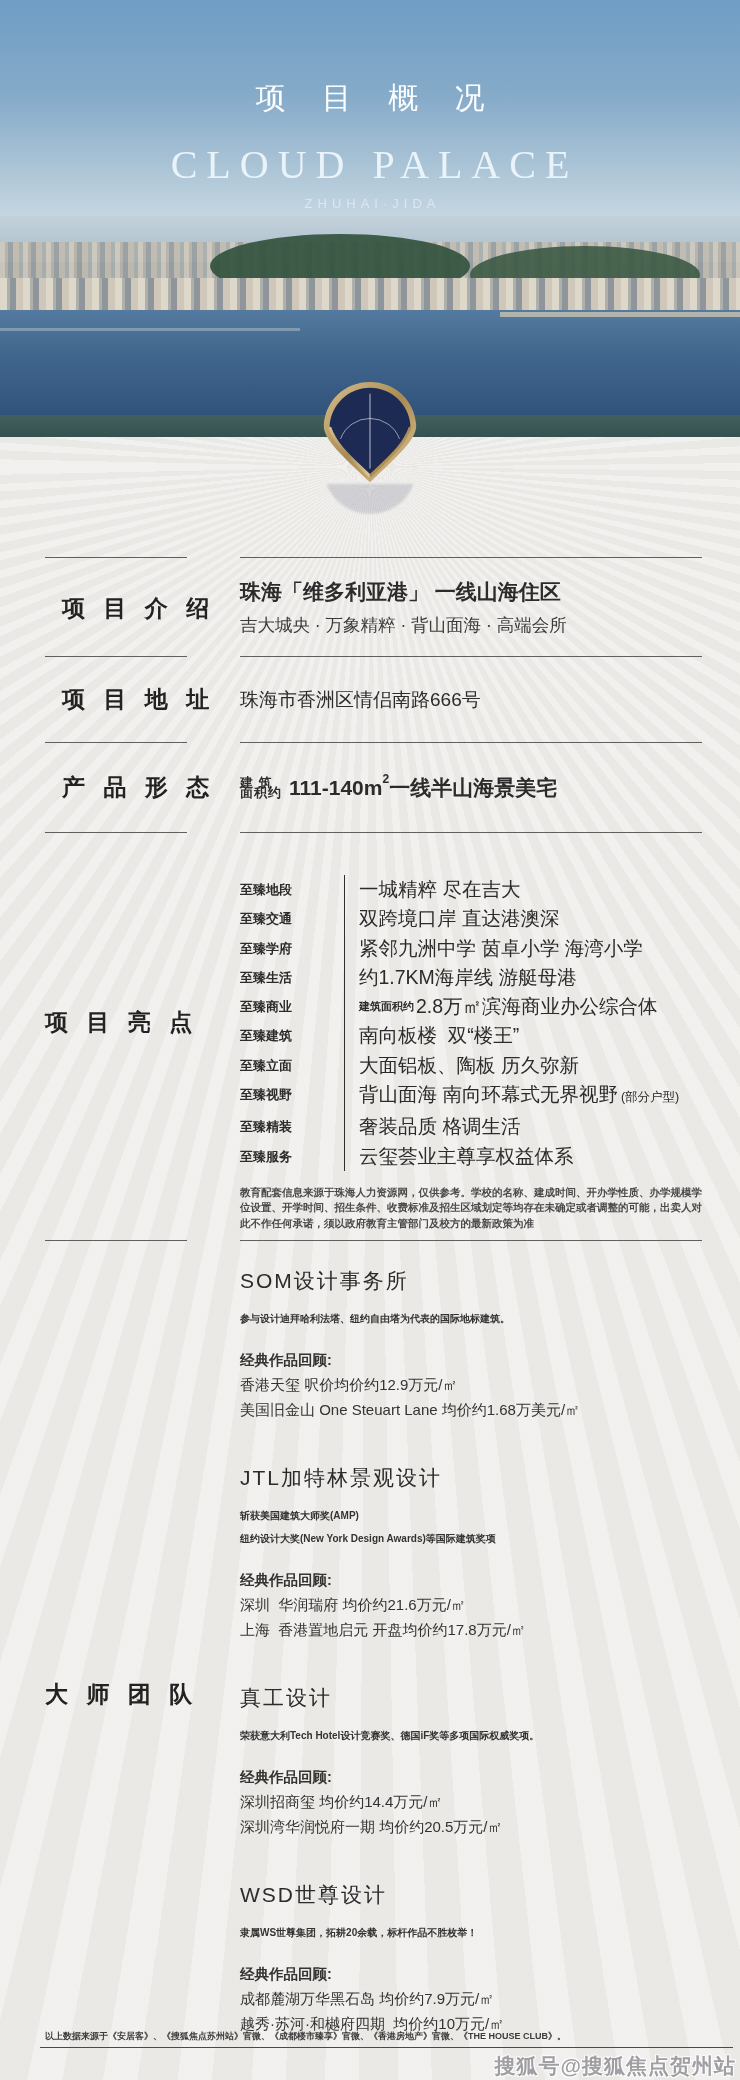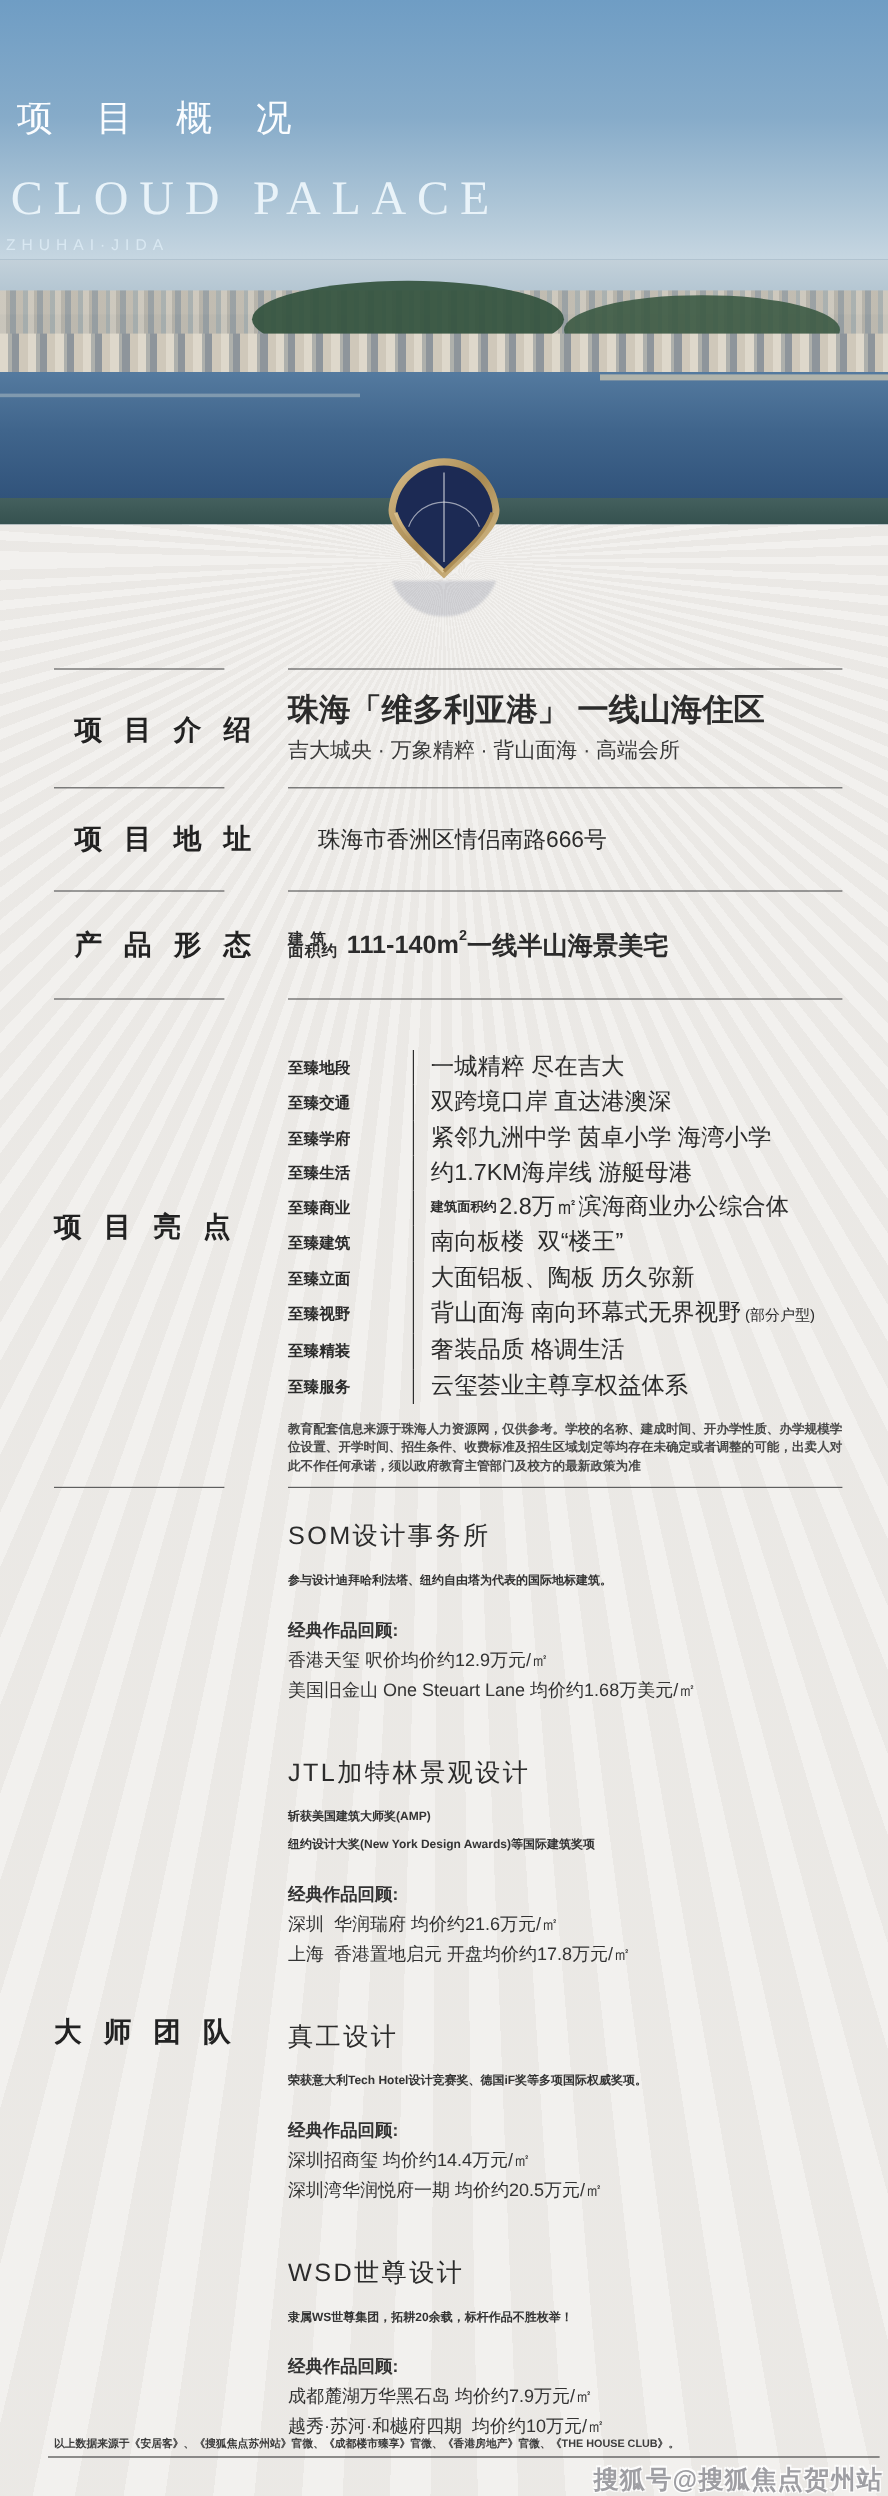--- a/index.html
+++ b/index.html
@@ -14,21 +14,21 @@
     background:repeating-linear-gradient(90deg,#cfc9bd 0 5px,#b7b3a9 5px 8px,#9aa0a2 8px 13px,#c2bcb0 13px 19px,#aab0ae 19px 23px);}
   .ph-hill1{position:absolute;top:18px;left:210px;width:260px;height:64px;border-radius:50%;background:#33523e;opacity:.92;}
   .ph-hill2{position:absolute;top:30px;left:470px;width:230px;height:58px;border-radius:50%;background:#3c5a44;opacity:.9;}
   .ph-cityfront{position:absolute;top:62px;left:0;right:0;height:36px;
     background:repeating-linear-gradient(90deg,#ded8cb 0 7px,#aeb0ac 7px 10px,#8e959b 10px 16px,#cfc8ba 16px 23px);}
   .ph-sea{position:absolute;top:94px;left:0;right:0;height:108px;
     background:linear-gradient(180deg,#547a9f 0%,#40658c 45%,#30527a 100%);}
   .ph-pier{position:absolute;top:112px;left:0;width:300px;height:3px;background:#8da4b5;opacity:.8;}
   .ph-beach{position:absolute;top:96px;right:0;width:240px;height:5px;background:#d8cdb2;opacity:.7;}
   .ph-head{position:absolute;bottom:0;left:0;right:0;height:22px;background:linear-gradient(#44605e,#35514f);}
-  .hero-titles{position:absolute;top:78px;left:0;right:0;}
+  .hero-titles{position:absolute;top:78px;left:0;right:0;text-align:center;}
   .hero-title{font-size:30px;font-weight:500;color:#fbfdff;letter-spacing:14px;text-indent:14px;}
   .hero-brand{margin-top:22px;font-family:"Liberation Serif","DejaVu Serif",serif;font-size:40px;font-weight:300;
     color:#e9f3f9;letter-spacing:9px;text-indent:9px;}
   .hero-tagline{margin-top:8px;font-size:13px;color:#d9e8f2;letter-spacing:5px;text-indent:5px;}
   
   .emblem{position:absolute;top:378px;left:50%;transform:translateX(-50%);width:124px;text-align:center;z-index:5;}
   .emblem svg{display:block;margin:0 auto;}
   .emblem-mirror{height:34px;overflow:hidden;opacity:.14;filter:blur(1px);transform:scaleY(-1);margin-top:-6px;}
   
   .rays{position:absolute;left:0;right:0;top:437px;bottom:0;pointer-events:none;opacity:.30;
@@ -36,23 +36,23 @@
   .content{position:relative;z-index:2;}
   
   .divider{display:flex;height:1px;}
   .divider .d1{width:142px;margin-left:45px;border-top:1px solid #5f5f5f;}
   .divider .d2{width:462px;margin-left:53px;border-top:1px solid #5f5f5f;}
   .row{display:flex;align-items:center;}
   .row-label{width:240px;box-sizing:border-box;padding-left:62px;flex:none;
     font-size:23px;font-weight:600;color:#222;letter-spacing:6px;white-space:nowrap;}
   .row-content{flex:1;padding-right:34px;}
   .intro-row{padding:16px 0 14px 0;}
-  .intro-l1{font-size:26px;font-weight:600;color:#2b2b2b;white-space:pre-wrap;line-height:35px;}
+  .intro-l1{font-size:21px;font-weight:600;color:#2b2b2b;white-space:pre-wrap;line-height:35px;}
   .intro-l2{font-size:17.5px;color:#3a3a3a;line-height:33px;}
-  .addr-row{padding:27px 0;gap:25px;}
+  .addr-row{padding:27px 0;}
   .addr-v{font-size:19px;font-weight:500;color:#2b2b2b;}
   .prod-row{padding:29px 0;}
   .prod-v{font-size:21px;font-weight:600;color:#2b2b2b;display:flex;align-items:center;}
   .prod-prefix{display:inline-flex;flex-direction:column;margin-right:7px;font-size:13px;font-weight:600;
     color:#2e2e2e;line-height:10px;letter-spacing:1px;}
   .prod-sup{font-size:12px;vertical-align:super;align-self:flex-start;margin-top:-2px;font-weight:600;}
   
   .hl-wrap{display:flex;margin-top:42px;}
   .hl-label{width:240px;box-sizing:border-box;padding-left:45px;flex:none;display:flex;align-items:center;
     font-size:23px;font-weight:600;color:#222;letter-spacing:6px;white-space:nowrap;}

